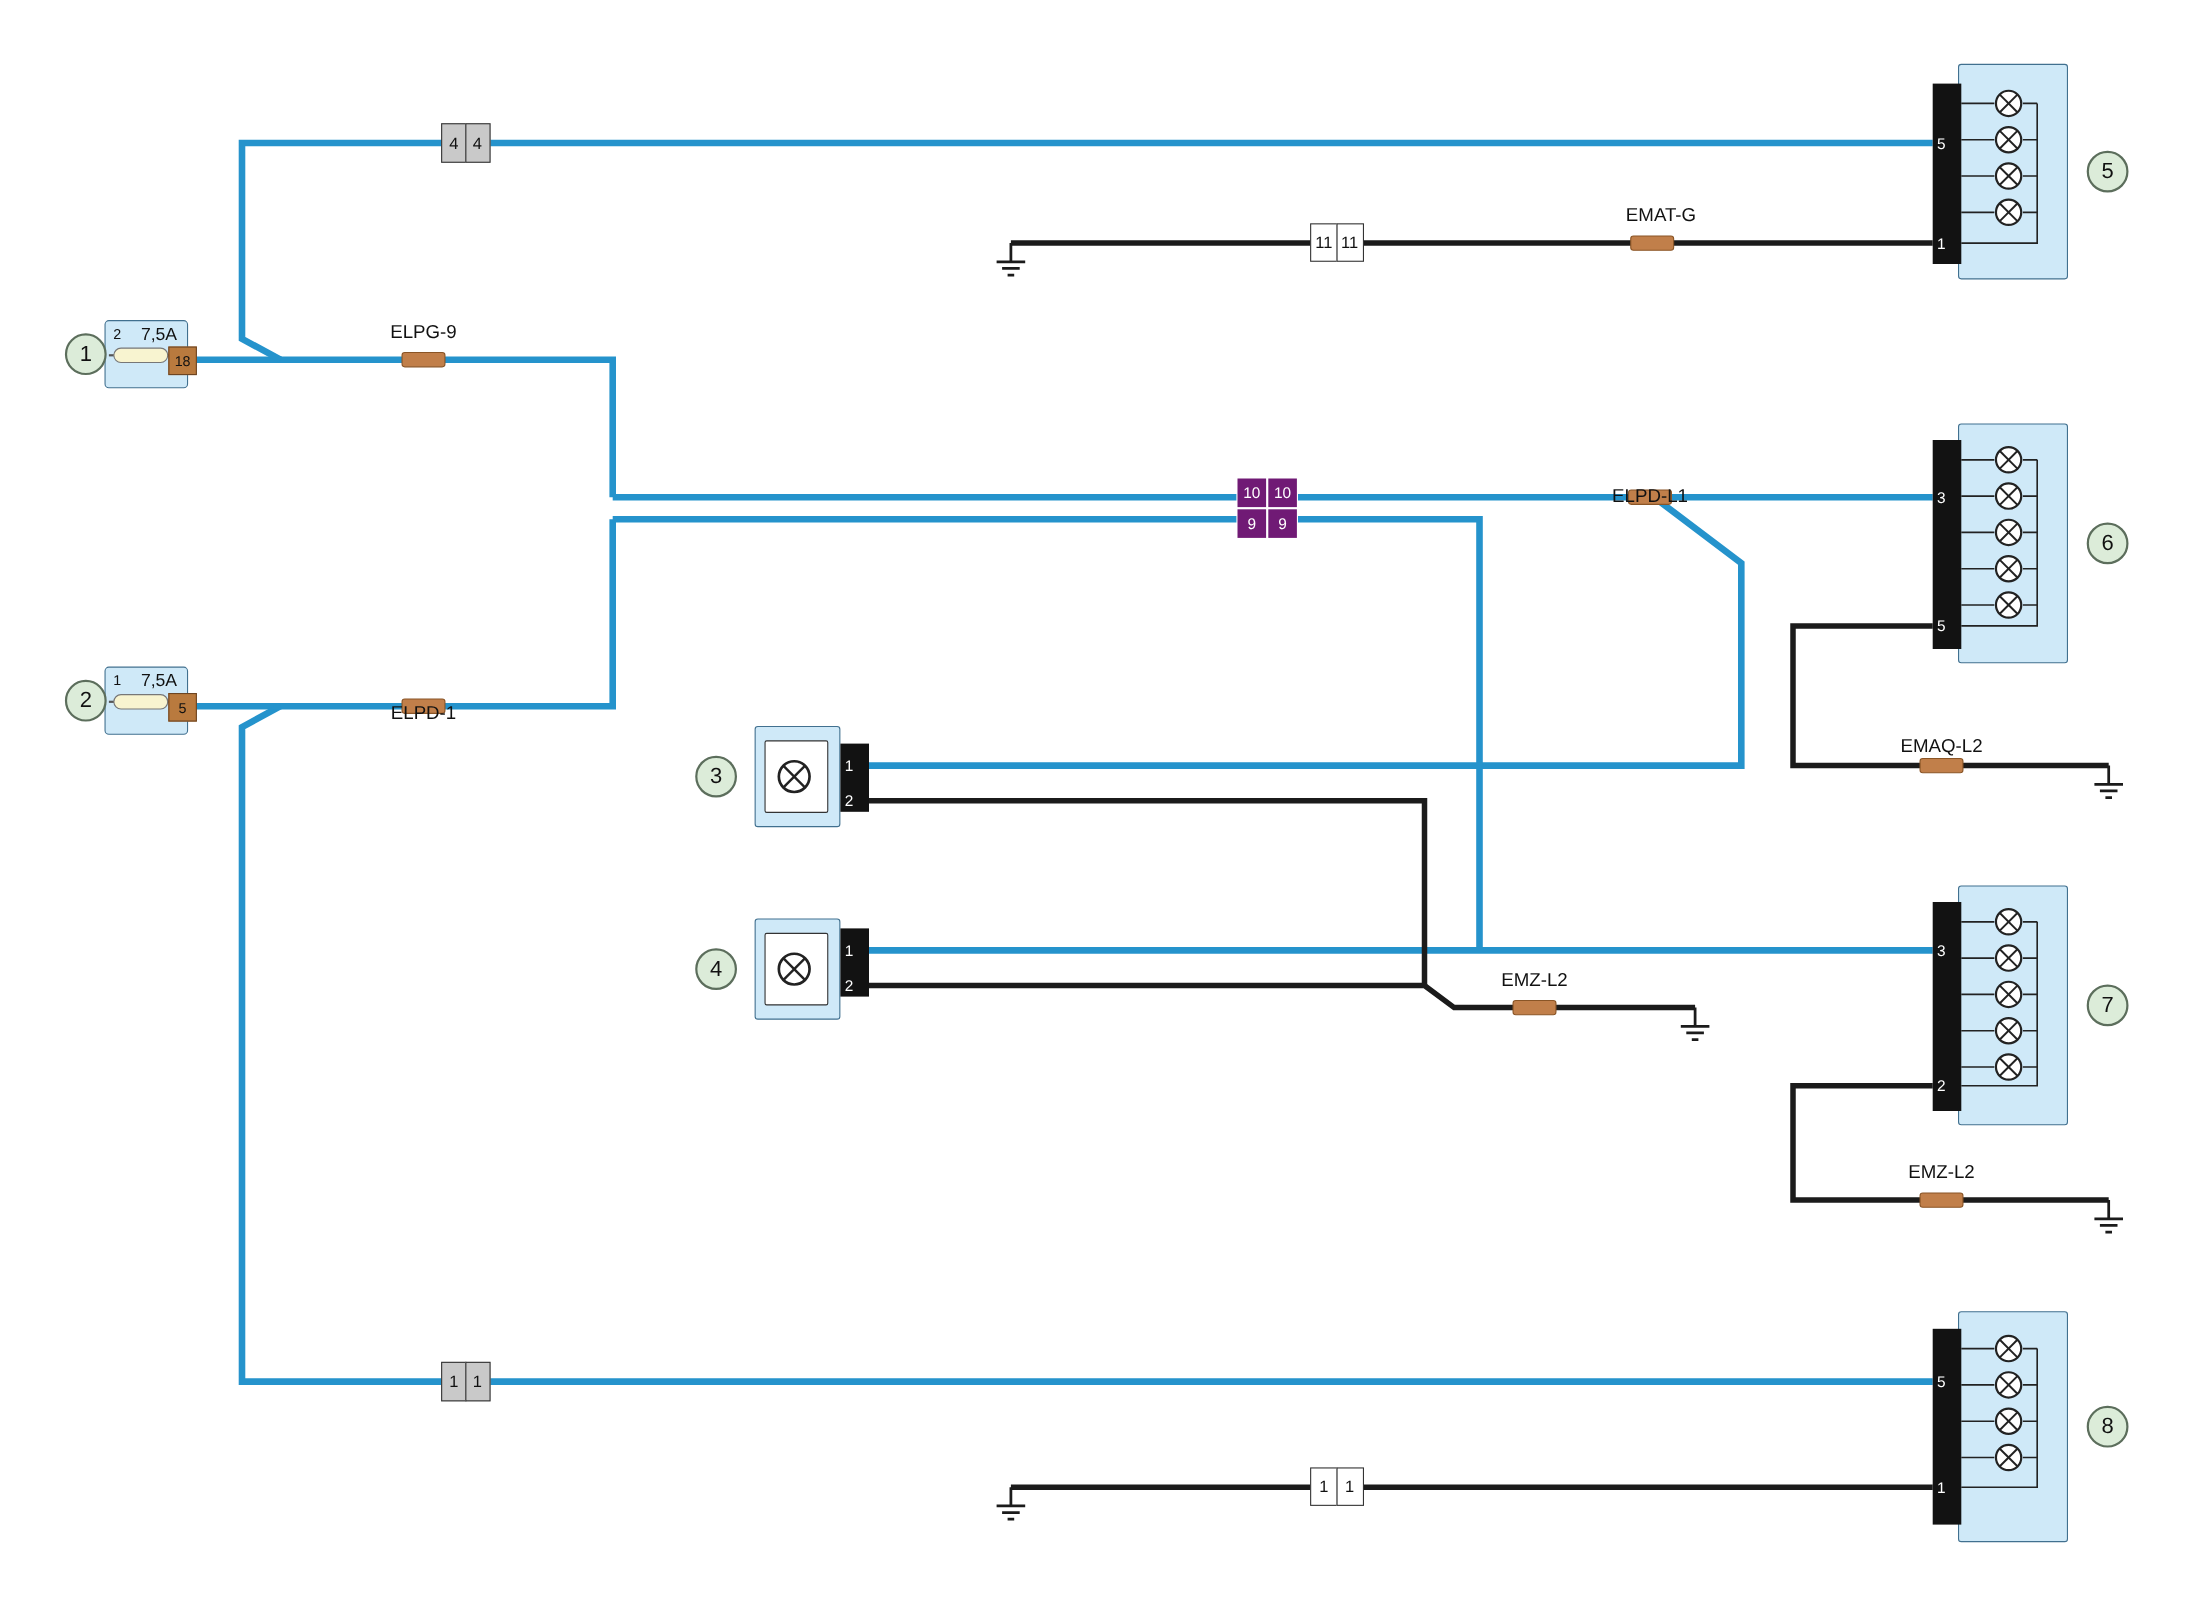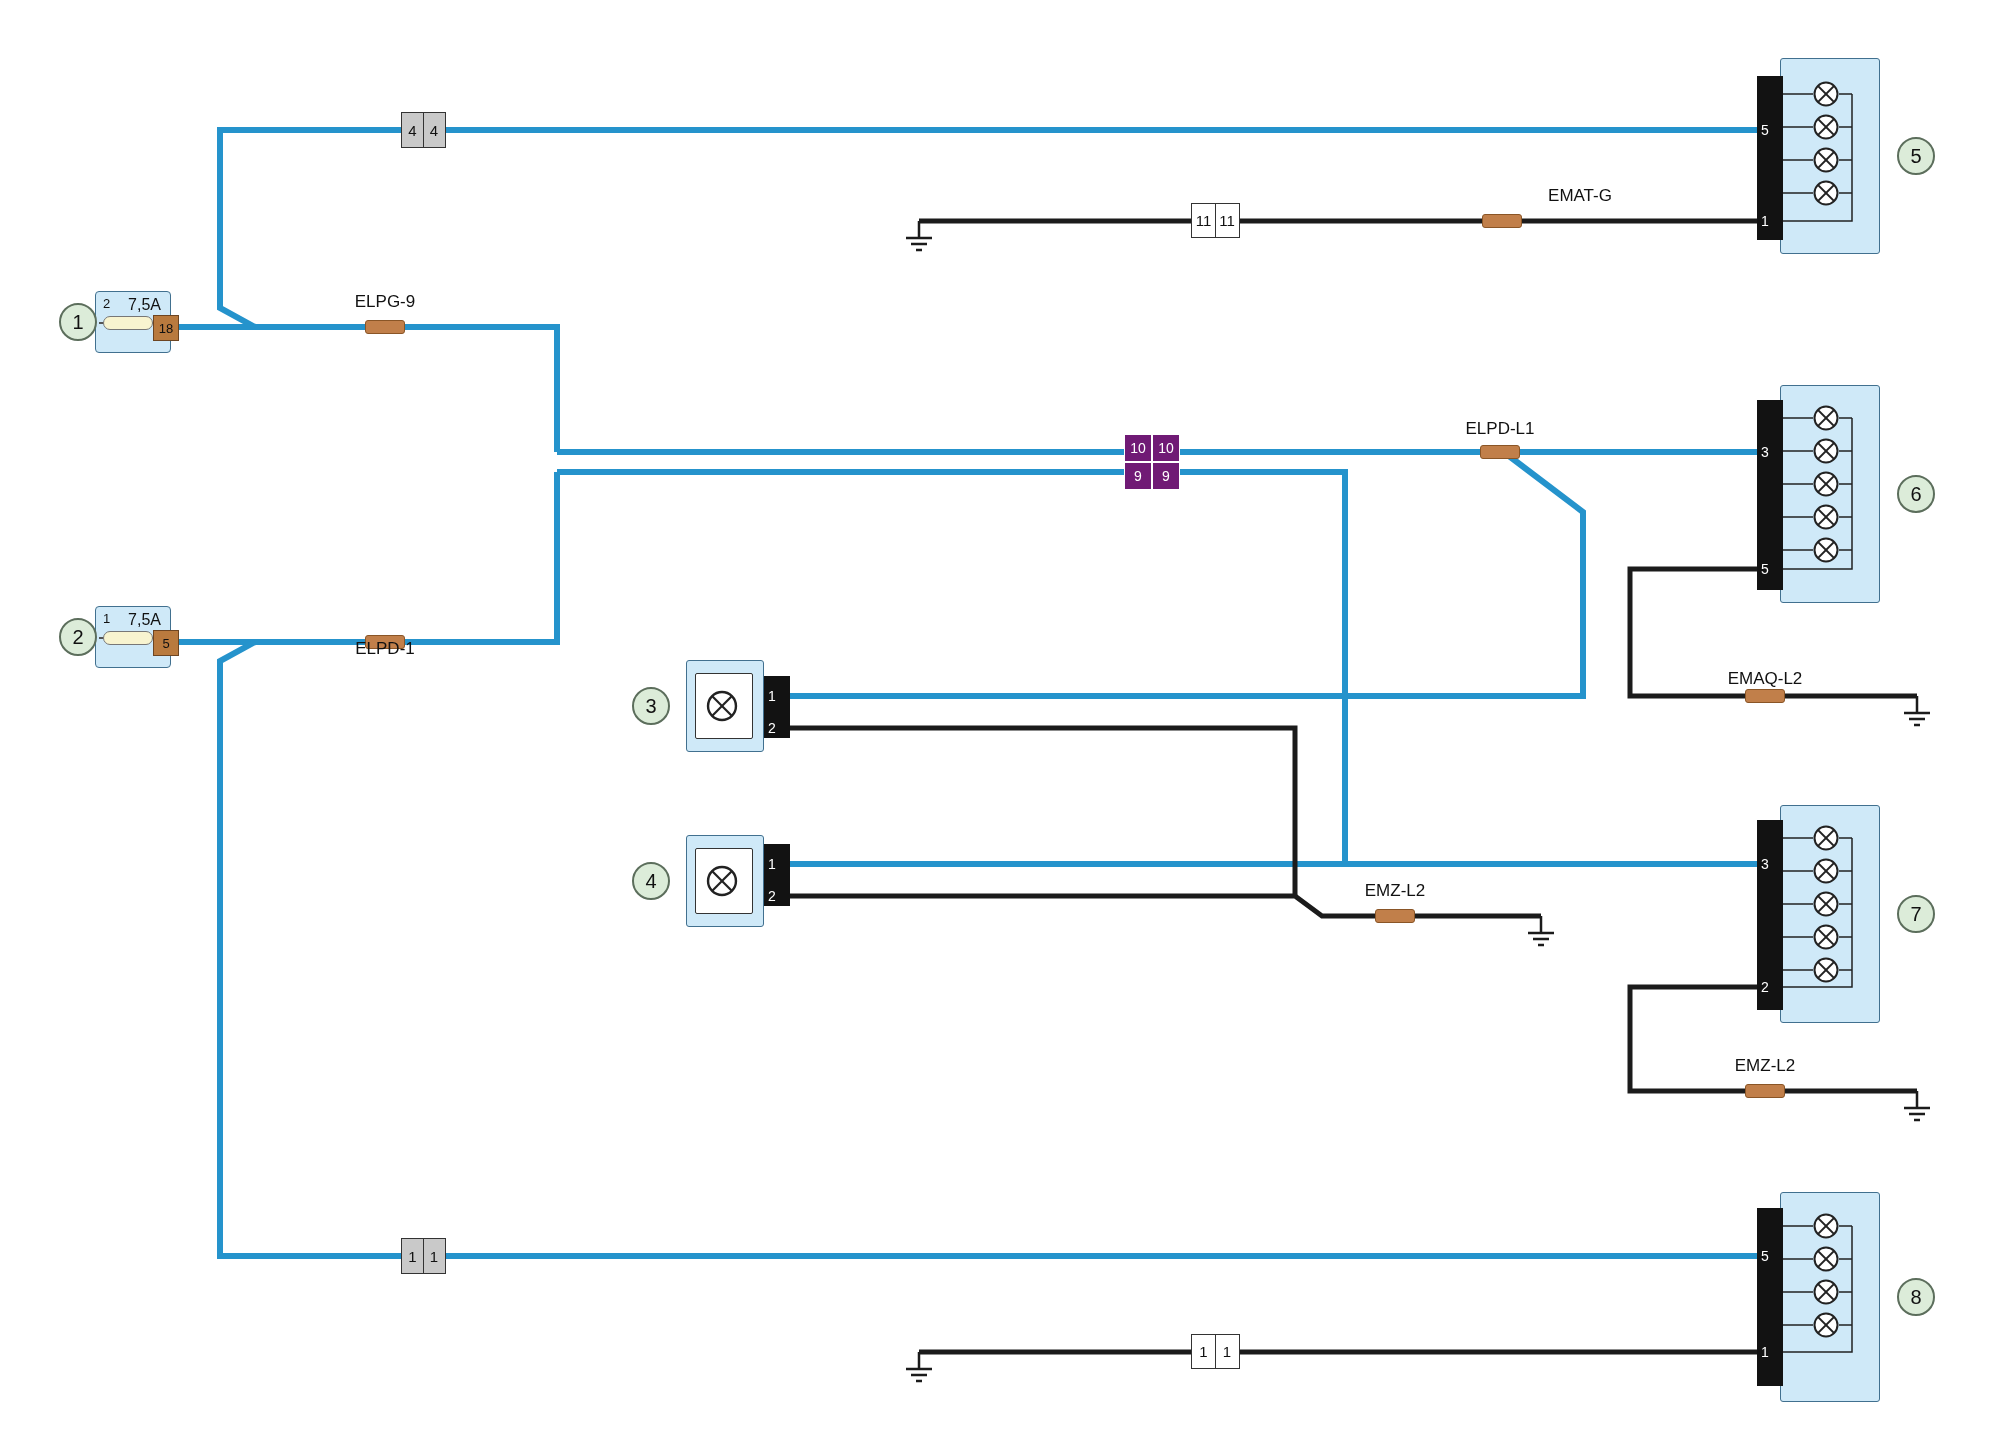--- a/index.html
+++ b/index.html
@@ -190,22 +190,22 @@
   <div class="splice" style="left:365px;top:320px"></div>
   <div class="splice" style="left:365px;top:635px"></div>
   <div class="splice" style="left:1480px;top:445px"></div>
   <div class="splice" style="left:1482px;top:214px"></div>
   <div class="splice" style="left:1745px;top:689px"></div>
   <div class="splice" style="left:1375px;top:909px"></div>
   <div class="splice" style="left:1745px;top:1084px"></div>
 
   <div class="wire-label" style="left:385px;top:292px">ELPG-9</div>
   <div class="wire-label" style="left:385px;top:639px">ELPD-1</div>
-  <div class="wire-label" style="left:1500px;top:419px">ELPD-L1</div>
-  <div class="wire-label" style="left:1580px;top:186px">EMAT-G</div>
+  <div class="wire-label" style="left:1500px;top:441px">ELPD-L1</div>
+  <div class="wire-label" style="left:1510px;top:186px">EMAT-G</div>
   <div class="wire-label" style="left:1765px;top:669px">EMAQ-L2</div>
   <div class="wire-label" style="left:1395px;top:881px">EMZ-L2</div>
   <div class="wire-label" style="left:1765px;top:1056px">EMZ-L2</div>
 
   <div class="callout" style="left:59px;top:303px">1</div>
   <div class="callout" style="left:59px;top:618px">2</div>
   <div class="callout" style="left:632px;top:687px">3</div>
   <div class="callout" style="left:632px;top:862px">4</div>
   <div class="callout" style="left:1897px;top:137px">5</div>
   <div class="callout" style="left:1897px;top:475px">6</div>

